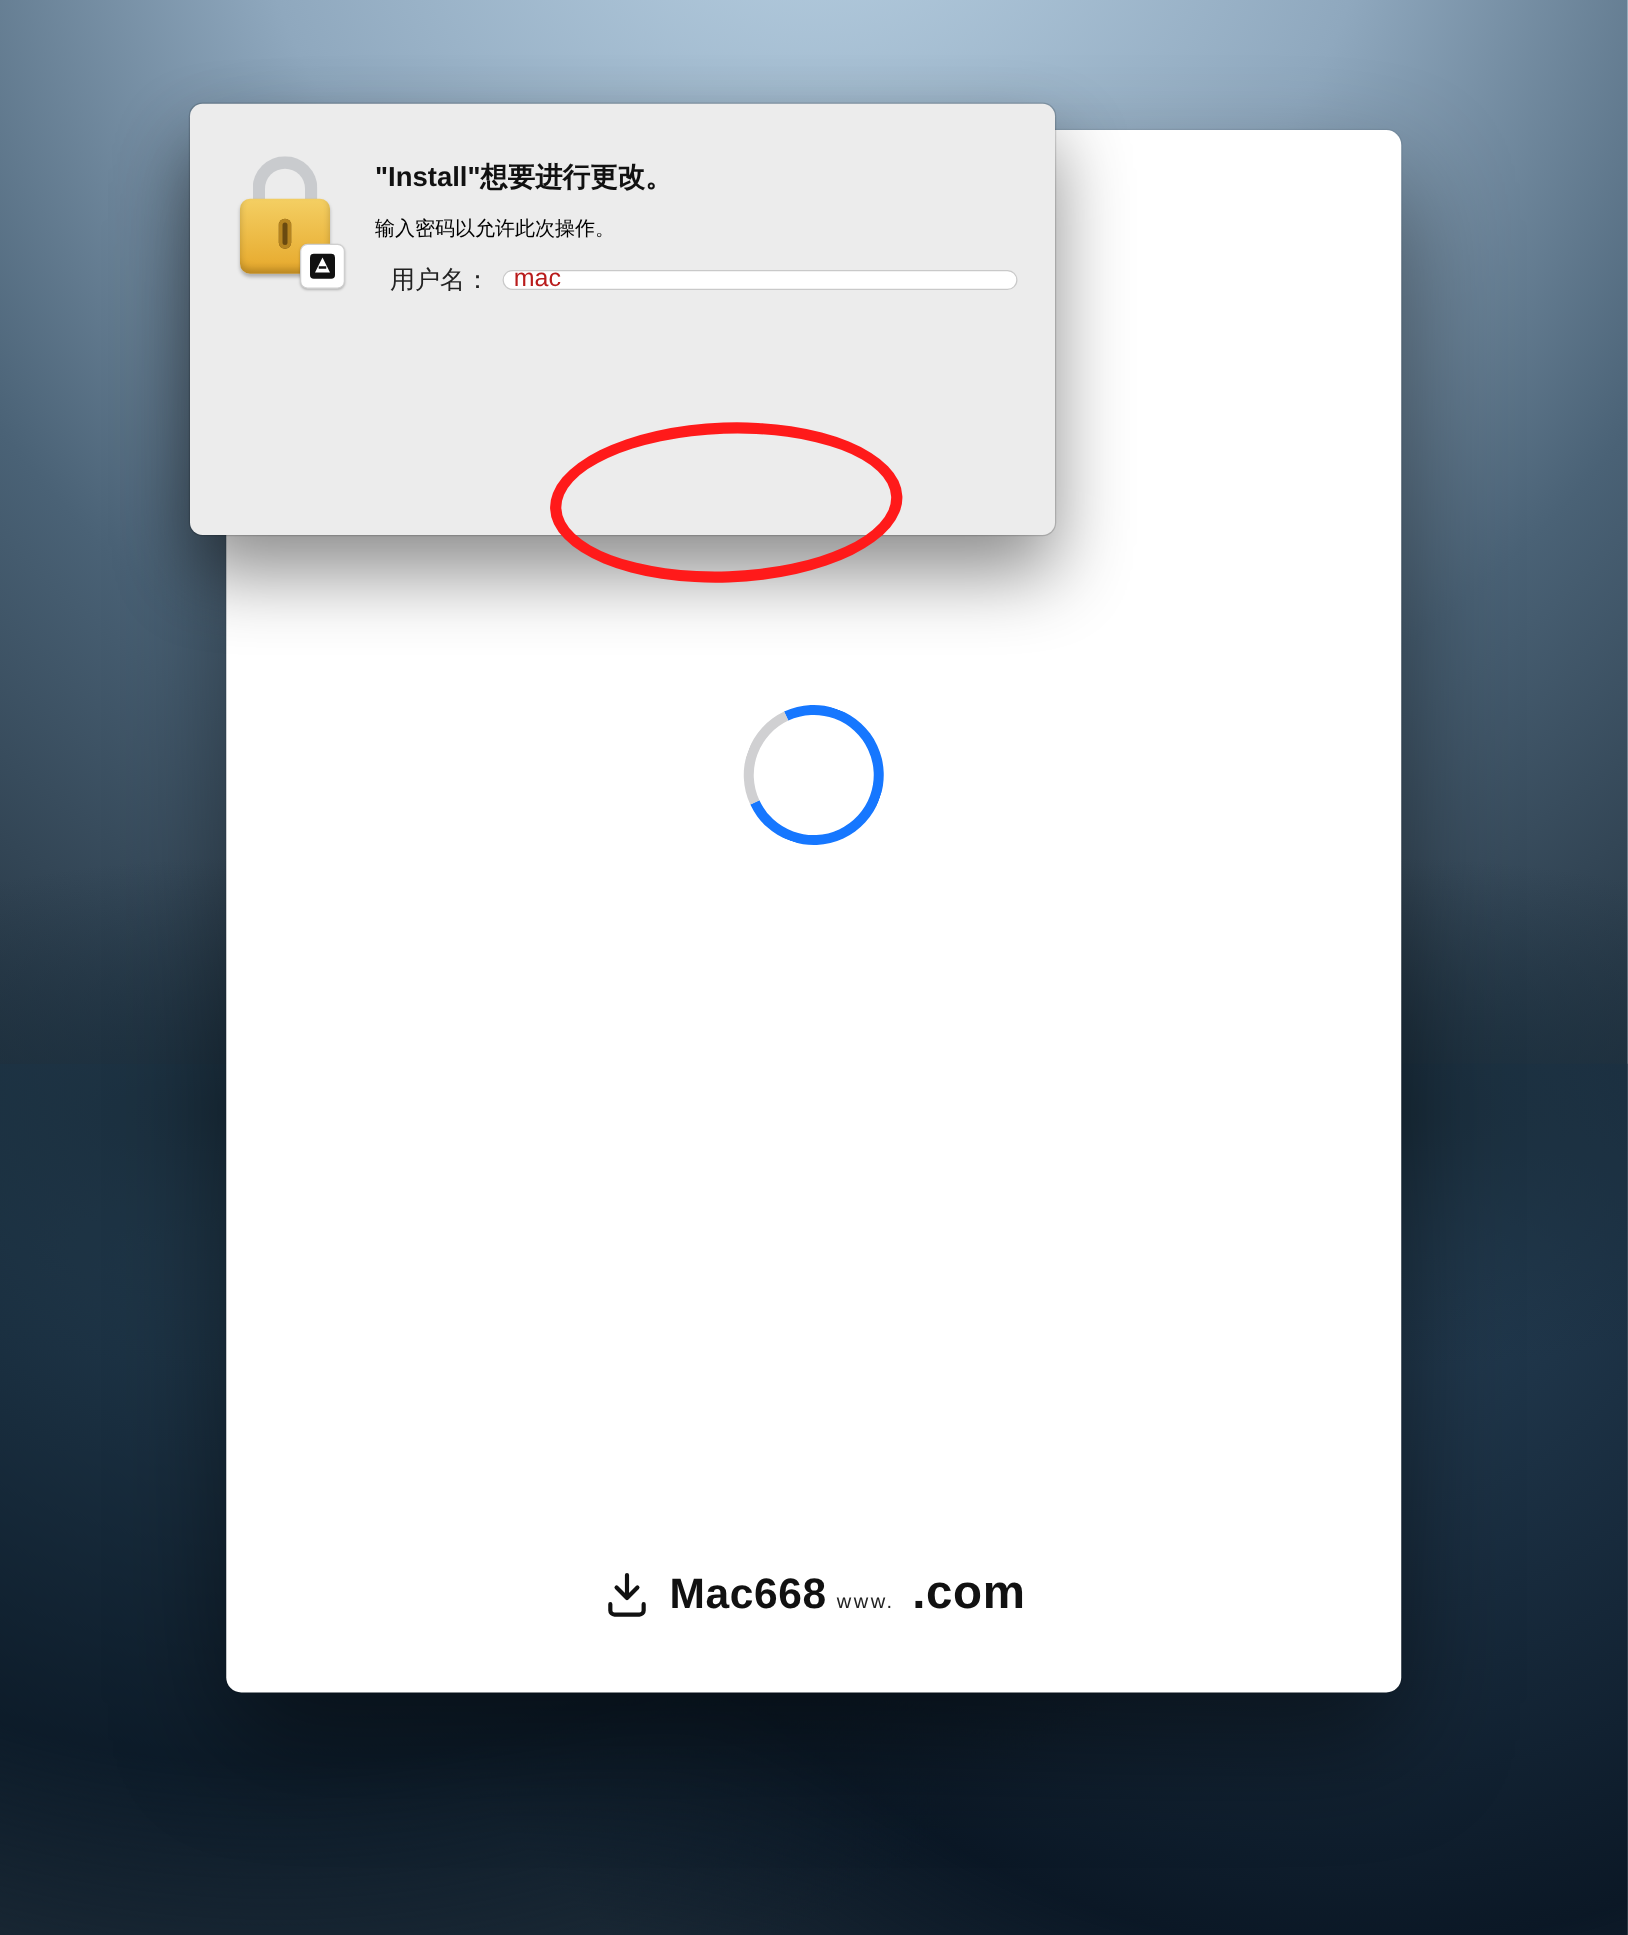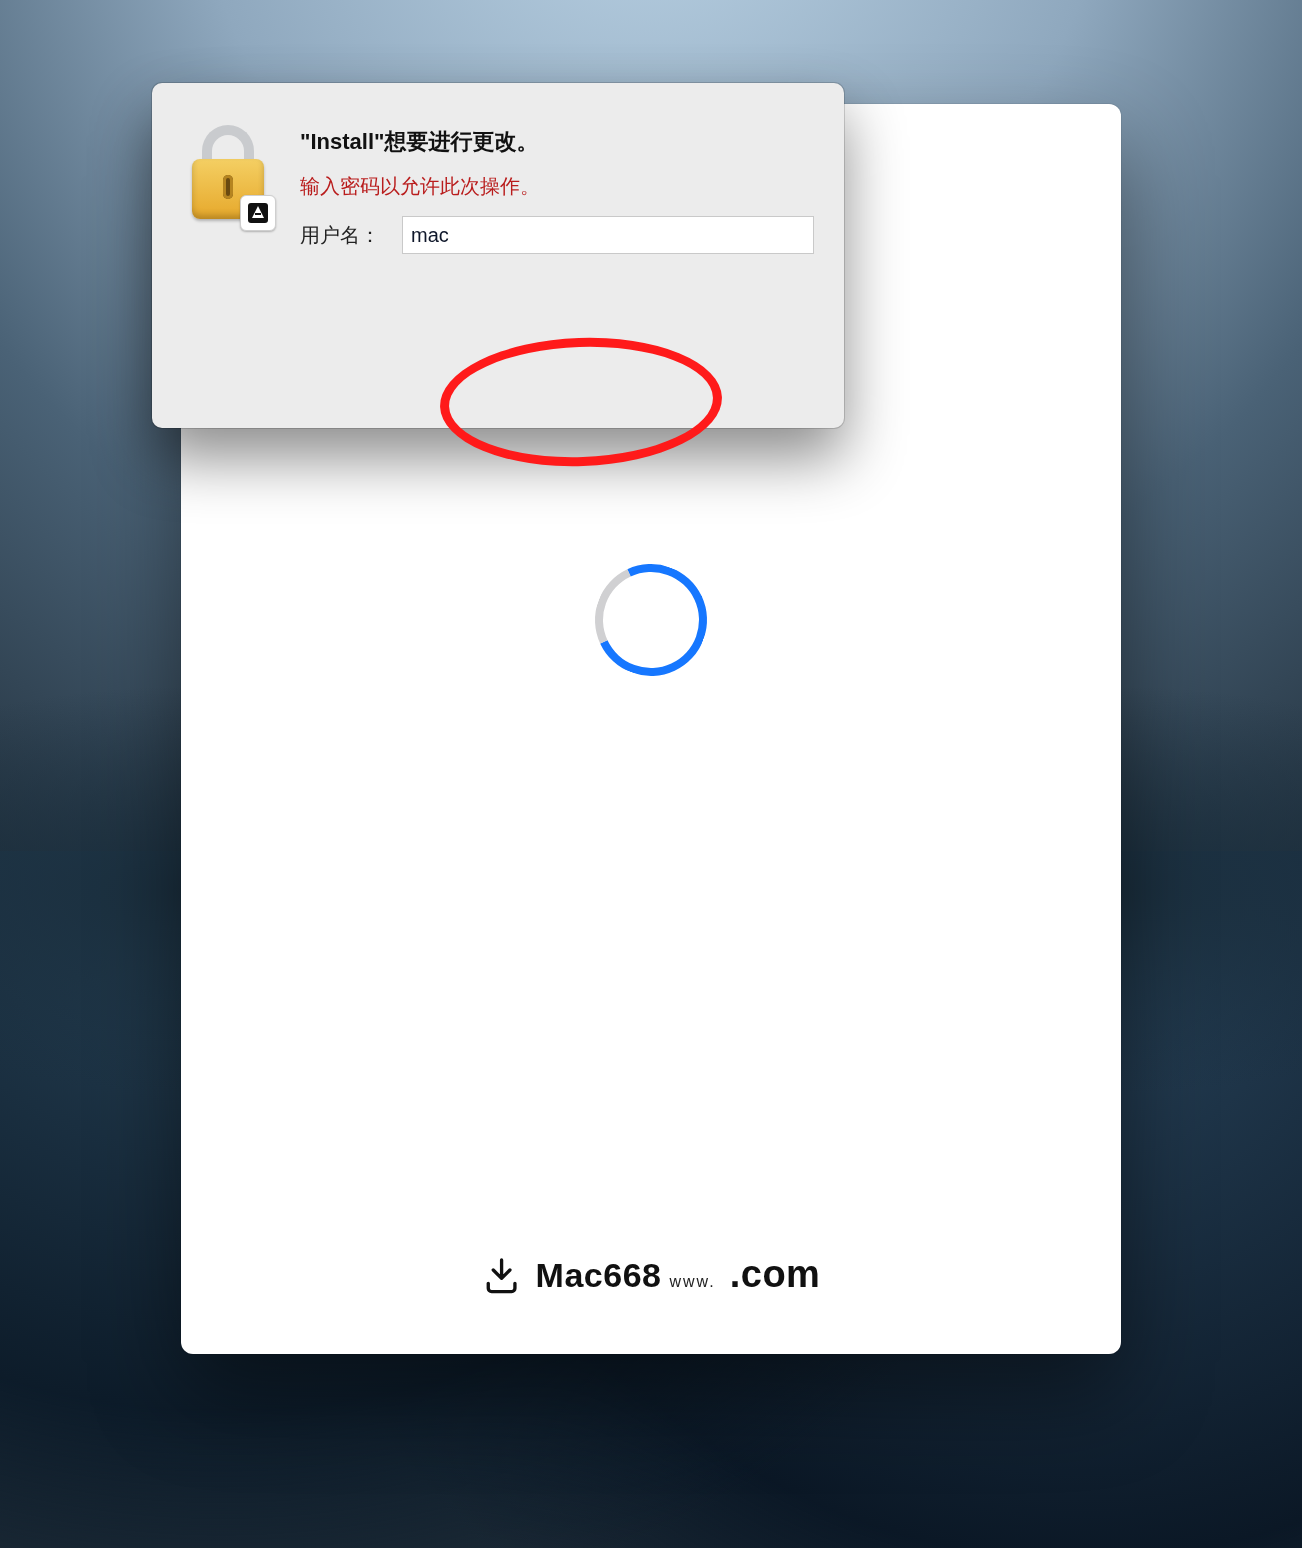--- a/index.html
+++ b/index.html
@@ -57,26 +57,26 @@
     width:692px; height:345px;
     background:#ececec;
     border-radius:10px;
     box-shadow:0 30px 60px rgba(0,0,0,.45),0 0 0 1px rgba(0,0,0,.15);
     padding:0;
   }
   .auth-body{display:flex;align-items:flex-start;padding:42px 30px 0 30px;gap:26px;position:relative;}
   .lock-wrap{flex:0 0 auto;width:92px;display:flex;justify-content:center}
   .right{flex:1;min-width:0}
   .title{font-size:22px;font-weight:700;color:#111;margin:2px 0 16px}
-  .subtitle{font-size:20px;color:#b91c1c;margin:0 0 16px}
+  .subtitle{font-size:16px;color:#000000;margin:0 0 16px}
   .row{display:flex;align-items:center;margin-top:10px}
-  .lbl{width:92px;font-size:20px;color:#222;margin-right:10px}
+  .lbl{width:92px;text-align:right;font-size:20px;color:#222;margin-right:10px}
   .field{
-    flex:1;height:38px;background:#fff;border:1px solid #c9c9c9;border-radius:0;
-    font-size:20px;padding:2px 8px;box-sizing:border-box;color:#0f172a;
+    flex:1;height:16px;background:#fff;border:1px solid #c9c9c9;border-radius:12px;
+    font-size:20px;padding:2px 8px;box-sizing:border-box;color:#b91c1c;
   }
   .field.focus{outline:none;border:1px solid #8ab4f8;box-shadow:0 0 0 4px rgba(41,121,255,.45)}
   .pw-dots{letter-spacing:2px;font-family:Arial,sans-serif}
   .caret{display:inline-block;width:1px;height:20px;background:#111;vertical-align:middle;margin-left:3px}
 
   .buttons{position:absolute;right:36px;bottom:26px;display:flex;gap:18px}
   .btn{
     min-width:114px;height:36px;border-radius:7px;border:1px solid #c7c7c7;
     background:linear-gradient(#ffffff,#f2f2f2);
     font-size:20px;color:#222;display:flex;align-items:center;justify-content:center;

